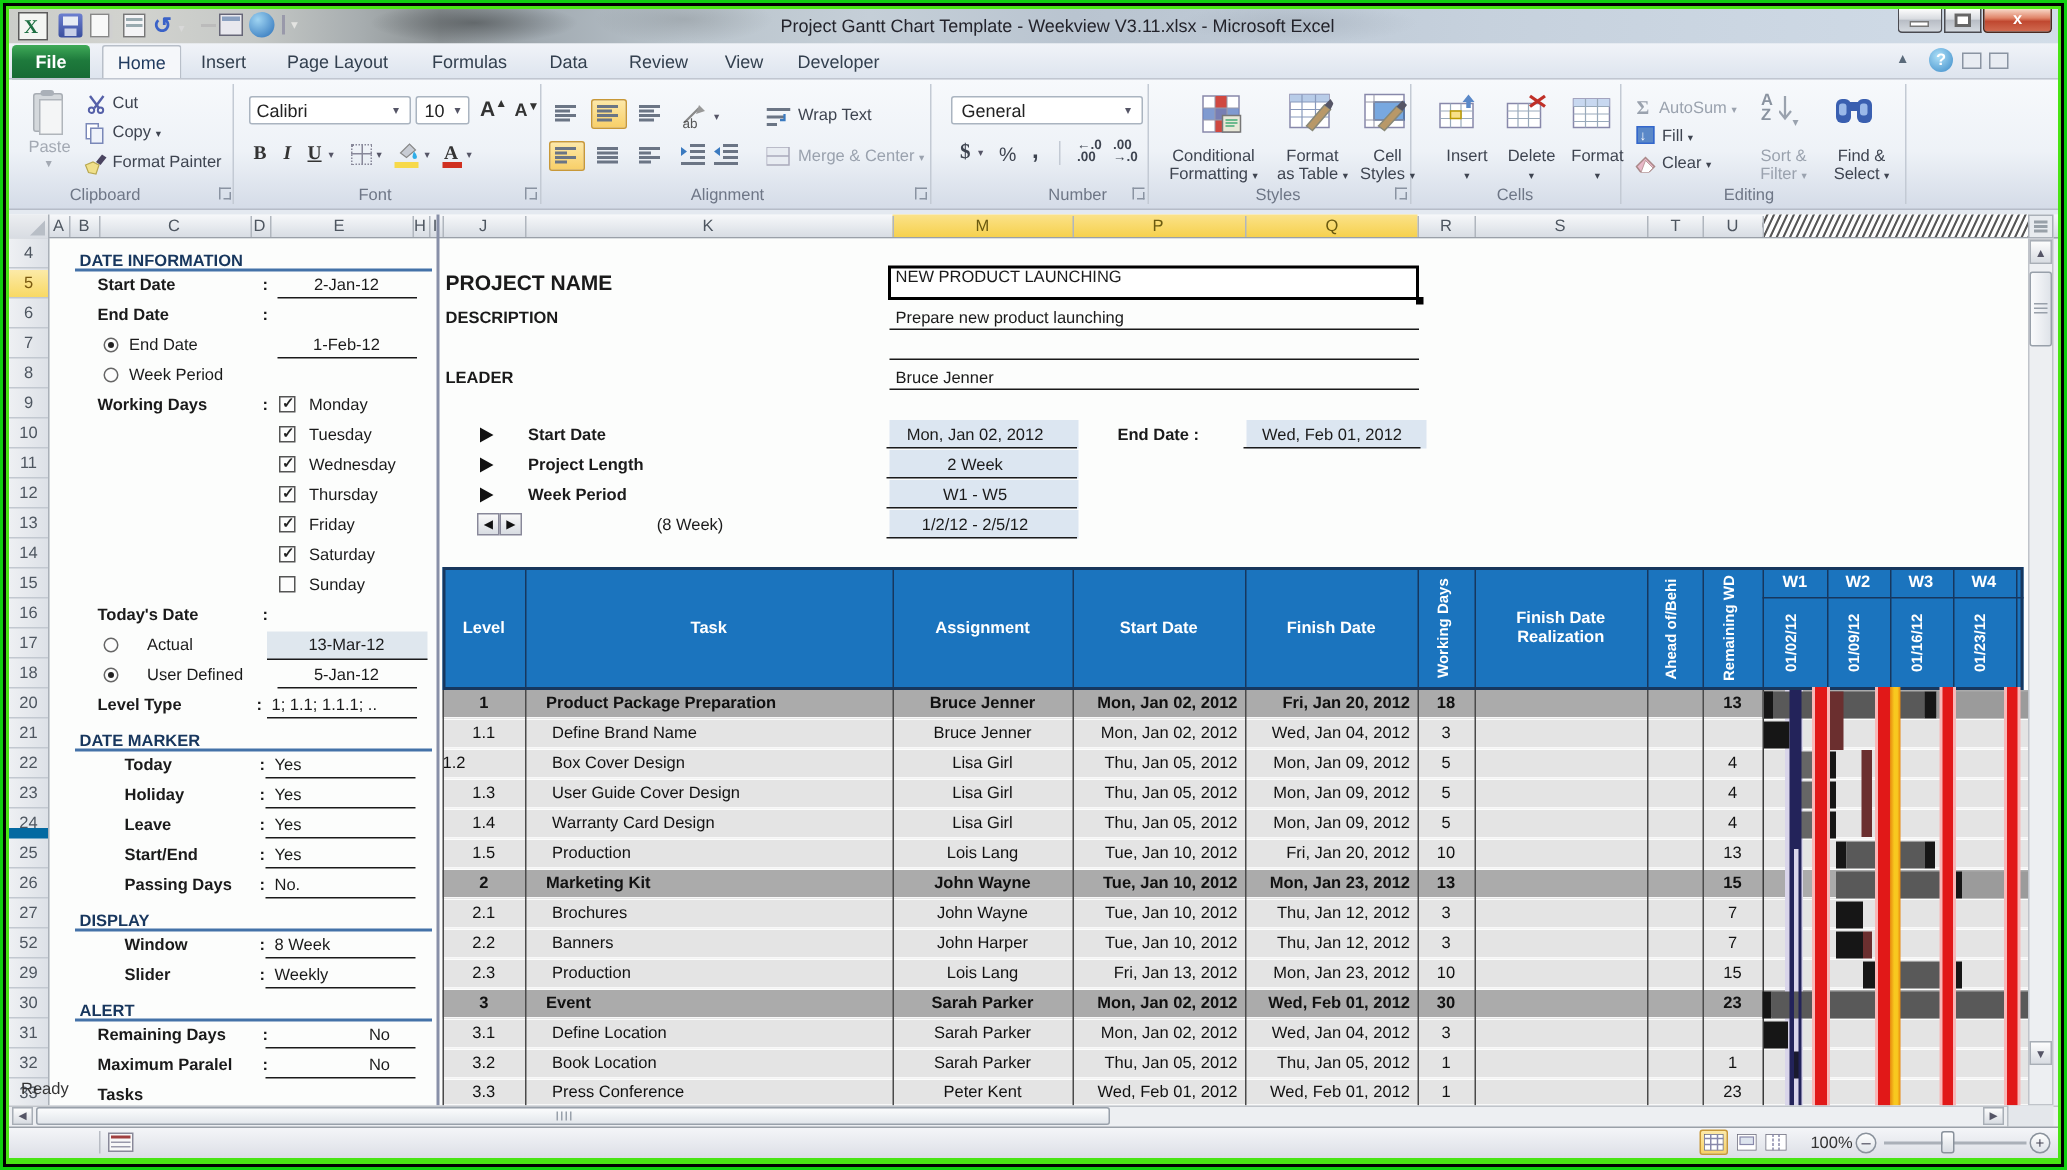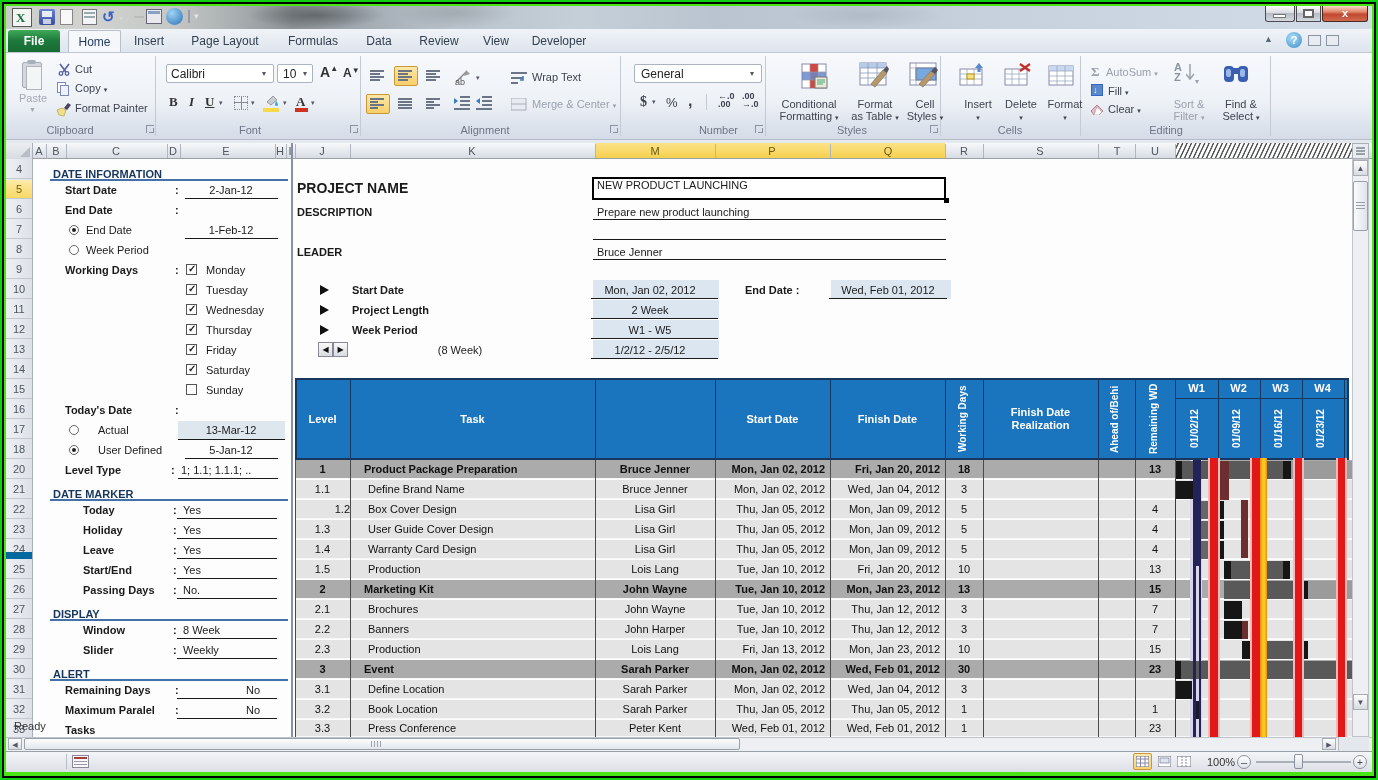--- a/index.html
+++ b/index.html
@@ -11,20 +11,21 @@
 .ul{position:absolute;height:1px;background:#1a1a1a}
 </style></head><body>
 <div id="f1"></div>
 <div id="f2"></div>
 <div id="app">
 
 <div class="ab" style="left:0;top:0;width:1366px;height:23px;background:linear-gradient(to right,#cbcdc9 0%,#d2d3cf 6%,#c5c8c6 12%,#a8aeb0 17%,#8b9194 21%,#a2abb2 26%,#bac4cc 33%,#c5cfd8 42%,#b9c4d0 52%,#bfcad6 62%,#c6d1dd 72%,#cad5e1 82%,#ced9e5 92%,#d2dde8 100%)"></div>
 <div class="ab" style="left:240px;top:0;width:140px;height:23px;background:radial-gradient(ellipse at 50% 40%,rgba(60,64,66,.55),rgba(0,0,0,0) 70%)"></div>
     <div class="ab" style="left:390px;top:0;width:120px;height:23px;background:radial-gradient(ellipse at 50% 30%,rgba(120,126,130,.35),rgba(0,0,0,0) 70%)"></div>
     <div class="ab" style="left:780px;top:0;width:160px;height:23px;background:radial-gradient(ellipse at 50% 40%,rgba(130,140,150,.25),rgba(0,0,0,0) 70%)"></div>
+<div class="ab" style="left:499px;top:4px;width:400px;height:15px;color:#23232b;font-size:12px;text-align:center;white-space:nowrap">Project Gantt Chart Template - Weekview V3.11.xlsx  -  Microsoft Excel</div>
 <div class="ab" style="left:6px;top:2px;width:20px;height:19px;background:#f3f5f2;border:1px solid #5a5a5a"></div>
 <div class="ab" style="left:10px;top:4px;width:14px;height:14px;color:#1d6f42;font-weight:bold;font-size:13px;font-family:'Liberation Serif',serif">X</div>
 <div class="ab" style="left:33px;top:3px;width:16px;height:16px;background:linear-gradient(#6d7fd0,#3a4f9e);border-radius:2px"></div>
 <div class="ab" style="left:36px;top:5px;width:10px;height:6px;background:#e8ecf4"></div>
 <div class="ab" style="left:37px;top:13px;width:8px;height:5px;background:#c8d0e8"></div>
 <div class="ab" style="left:54px;top:3px;width:13px;height:16px;background:#f8f8f8;border:1px solid #888;box-shadow:2px 1px 0 #d0d0d0"></div>
 <div class="ab" style="left:76px;top:3px;width:15px;height:16px;background:#f4f4f6;border:1px solid #777"></div>
 <div class="ab" style="left:78px;top:6px;width:11px;height:2px;background:#99aab0"></div>
 <div class="ab" style="left:78px;top:10px;width:11px;height:2px;background:#99aab0"></div>
 <div class="ab" style="left:96px;top:2px;width:18px;height:17px;color:#3a62c8;font-size:15px;font-weight:bold">↺</div>
@@ -335,21 +336,21 @@
     <div class="ab" style="left:0;top:414px;width:26px;height:19px;color:#4e5660;font-size:11px;text-align:center;line-height:19px;border-bottom:1px solid #c2c8d0">17</div>
     <div class="ab" style="left:0;top:434px;width:26px;height:19px;color:#4e5660;font-size:11px;text-align:center;line-height:19px;border-bottom:1px solid #c2c8d0">18</div>
     <div class="ab" style="left:0;top:454px;width:26px;height:19px;color:#4e5660;font-size:11px;text-align:center;line-height:19px;border-bottom:1px solid #c2c8d0">20</div>
     <div class="ab" style="left:0;top:474px;width:26px;height:19px;color:#4e5660;font-size:11px;text-align:center;line-height:19px;border-bottom:1px solid #c2c8d0">21</div>
     <div class="ab" style="left:0;top:494px;width:26px;height:19px;color:#4e5660;font-size:11px;text-align:center;line-height:19px;border-bottom:1px solid #c2c8d0">22</div>
     <div class="ab" style="left:0;top:514px;width:26px;height:19px;color:#4e5660;font-size:11px;text-align:center;line-height:19px;border-bottom:1px solid #c2c8d0">23</div>
     <div class="ab" style="left:0;top:534px;width:26px;height:19px;color:#4e5660;font-size:11px;text-align:center;line-height:19px;border-bottom:7px solid #0369a1">24</div>
     <div class="ab" style="left:0;top:554px;width:26px;height:19px;color:#4e5660;font-size:11px;text-align:center;line-height:19px;border-bottom:1px solid #c2c8d0">25</div>
     <div class="ab" style="left:0;top:574px;width:26px;height:19px;color:#4e5660;font-size:11px;text-align:center;line-height:19px;border-bottom:1px solid #c2c8d0">26</div>
     <div class="ab" style="left:0;top:594px;width:26px;height:19px;color:#4e5660;font-size:11px;text-align:center;line-height:19px;border-bottom:1px solid #c2c8d0">27</div>
-    <div class="ab" style="left:0;top:614px;width:26px;height:19px;color:#4e5660;font-size:11px;text-align:center;line-height:19px;border-bottom:1px solid #c2c8d0">28</div>
+    <div class="ab" style="left:0;top:614px;width:26px;height:19px;color:#4e5660;font-size:11px;text-align:center;line-height:19px;border-bottom:1px solid #c2c8d0">52</div>
     <div class="ab" style="left:0;top:634px;width:26px;height:19px;color:#4e5660;font-size:11px;text-align:center;line-height:19px;border-bottom:1px solid #c2c8d0">29</div>
     <div class="ab" style="left:0;top:654px;width:26px;height:19px;color:#4e5660;font-size:11px;text-align:center;line-height:19px;border-bottom:1px solid #c2c8d0">30</div>
     <div class="ab" style="left:0;top:674px;width:26px;height:19px;color:#4e5660;font-size:11px;text-align:center;line-height:19px;border-bottom:1px solid #c2c8d0">31</div>
     <div class="ab" style="left:0;top:694px;width:26px;height:19px;color:#4e5660;font-size:11px;text-align:center;line-height:19px;border-bottom:1px solid #c2c8d0">32</div>
     <div class="ab" style="left:0;top:714px;width:26px;height:19px;color:#4e5660;font-size:11px;text-align:center;line-height:19px;border-bottom:1px solid #c2c8d0">33</div>
     <div class="ab" style="left:285px;top:137px;width:2px;height:594px;background:#8890a8"></div>
     <div class="ab" style="left:47px;top:158px;height:20px;line-height:20px;font-size:11px;font-weight:bold;color:#17365d;text-align:left;white-space:nowrap">DATE INFORMATION</div>
     <div class="ab" style="left:44px;top:173px;width:238px;height:2px;background:#4472a8"></div>
     <div class="ab" style="left:59px;top:174px;height:20px;line-height:20px;font-size:11px;font-weight:bold;color:#1a1a1a;text-align:left;white-space:nowrap">Start Date</div>
     <div class="ab" style="left:169px;top:174px;height:20px;line-height:20px;font-size:11px;font-weight:bold;color:#1a1a1a;text-align:left;white-space:nowrap">:</div>
@@ -499,20 +500,21 @@
     <div class="ab" style="left:1092px;top:372px;width:1px;height:82px;background:#17375e"></div>
     <div class="ab" style="left:1129px;top:372px;width:1px;height:82px;background:#17375e"></div>
     <div class="ab" style="left:1169px;top:372px;width:1px;height:82px;background:#17375e"></div>
     <div class="ab" style="left:1212px;top:372px;width:1px;height:82px;background:#17375e"></div>
     <div class="ab" style="left:1254px;top:372px;width:1px;height:82px;background:#17375e"></div>
     <div class="ab" style="left:1296px;top:372px;width:1px;height:82px;background:#17375e"></div>
     <div class="ab" style="left:1338px;top:372px;width:1px;height:82px;background:#17375e"></div>
     <div class="ab" style="left:1169px;top:392px;width:174px;height:1px;background:#17375e"></div>
     <div class="ab" style="left:344px;top:372px;width:245px;height:82px;display:flex;align-items:center;justify-content:center;color:#fff;font-size:11px;font-weight:bold;text-align:center;line-height:13px">Task</div>
     <div class="ab" style="left:289px;top:372px;width:55px;height:82px;display:flex;align-items:center;justify-content:center;color:#fff;font-size:11px;font-weight:bold;text-align:center;line-height:13px">Level</div>
+    <div class="ab" style="left:589px;top:372px;width:120px;height:82px;display:flex;align-items:center;justify-content:center;color:#fff;font-size:11px;font-weight:bold;text-align:center;line-height:13px">Assignment</div>
     <div class="ab" style="left:709px;top:372px;width:115px;height:82px;display:flex;align-items:center;justify-content:center;color:#fff;font-size:11px;font-weight:bold;text-align:center;line-height:13px">Start Date</div>
     <div class="ab" style="left:824px;top:372px;width:115px;height:82px;display:flex;align-items:center;justify-content:center;color:#fff;font-size:11px;font-weight:bold;text-align:center;line-height:13px">Finish Date</div>
     <div class="ab" style="left:977px;top:372px;width:115px;height:82px;display:flex;align-items:center;justify-content:center;color:#fff;font-size:11px;font-weight:bold;text-align:center;line-height:13px">Finish Date<br>Realization</div>
     <div class="ab vt" style="left:951px;top:372px;width:13px;height:82px;color:#fff;font-size:10px;font-weight:bold;text-align:center;line-height:12px">Working Days</div>
     <div class="ab vt" style="left:1103px;top:372px;width:13px;height:82px;color:#fff;font-size:10px;font-weight:bold;text-align:center;line-height:12px">Ahead of/Behi</div>
     <div class="ab vt" style="left:1142px;top:372px;width:13px;height:82px;color:#fff;font-size:10px;font-weight:bold;text-align:center;line-height:12px">Remaining WD</div>
     <div class="ab" style="left:1169px;top:372px;width:43px;height:20px;display:flex;align-items:center;justify-content:center;color:#fff;font-size:11px;font-weight:bold;text-align:center;line-height:13px">W1</div>
     <div class="ab vt" style="left:1183px;top:394px;width:13px;height:58px;color:#fff;font-size:10px;font-weight:bold;text-align:center;line-height:12px">01/02/12</div>
     <div class="ab" style="left:1211px;top:372px;width:43px;height:20px;display:flex;align-items:center;justify-content:center;color:#fff;font-size:11px;font-weight:bold;line-height:13px">W2</div>
     <div class="ab vt" style="left:1225px;top:394px;width:13px;height:58px;color:#fff;font-size:10px;font-weight:bold;text-align:center;line-height:12px">01/09/12</div>
@@ -530,21 +532,21 @@
     <div style="position:absolute;top:454px;height:19px;line-height:19px;font-size:11px;font-weight:bold;color:#111;white-space:nowrap;overflow:hidden;left:1129px;width:40px;text-align:center">13</div>
     <div class="ab" style="left:289px;top:474px;width:1057px;height:19px;background:#e4e4e4;border-bottom:1px solid #f8f8f8"></div>
     <div style="position:absolute;top:474px;height:19px;line-height:19px;font-size:11px;color:#111;white-space:nowrap;overflow:hidden;left:289px;width:55px;text-align:center">1.1</div>
     <div style="position:absolute;top:474px;height:19px;line-height:19px;font-size:11px;color:#111;white-space:nowrap;overflow:hidden;left:362px;width:221px;text-align:left">Define Brand Name</div>
     <div style="position:absolute;top:474px;height:19px;line-height:19px;font-size:11px;color:#111;white-space:nowrap;overflow:hidden;left:589px;width:120px;text-align:center">Bruce Jenner</div>
     <div style="position:absolute;top:474px;height:19px;line-height:19px;font-size:11px;color:#111;white-space:nowrap;overflow:hidden;left:709px;width:110px;text-align:right">Mon, Jan 02, 2012</div>
     <div style="position:absolute;top:474px;height:19px;line-height:19px;font-size:11px;color:#111;white-space:nowrap;overflow:hidden;left:824px;width:110px;text-align:right">Wed, Jan 04, 2012</div>
     <div style="position:absolute;top:474px;height:19px;line-height:19px;font-size:11px;color:#111;white-space:nowrap;overflow:hidden;left:939px;width:38px;text-align:center">3</div>
     <div style="position:absolute;top:474px;height:19px;line-height:19px;font-size:11px;color:#111;white-space:nowrap;overflow:hidden;left:1129px;width:40px;text-align:center"></div>
     <div class="ab" style="left:289px;top:494px;width:1057px;height:19px;background:#e4e4e4;border-bottom:1px solid #f8f8f8"></div>
-    <div style="position:absolute;top:494px;height:31px;line-height:19px;font-size:11px;color:#111;white-space:nowrap;overflow:hidden;left:289px;width:55px;text-align:right">1.2</div>
+    <div style="position:absolute;top:494px;height:31px;line-height:19px;font-size:11px;color:#111;white-space:nowrap;overflow:hidden;left:289px;width:55px;text-align:left">1.2</div>
     <div style="position:absolute;top:494px;height:19px;line-height:19px;font-size:11px;color:#111;white-space:nowrap;overflow:hidden;left:362px;width:221px;text-align:left">Box Cover Design</div>
     <div style="position:absolute;top:494px;height:19px;line-height:19px;font-size:11px;color:#111;white-space:nowrap;overflow:hidden;left:589px;width:120px;text-align:center">Lisa Girl</div>
     <div style="position:absolute;top:494px;height:19px;line-height:19px;font-size:11px;color:#111;white-space:nowrap;overflow:hidden;left:709px;width:110px;text-align:right">Thu, Jan 05, 2012</div>
     <div style="position:absolute;top:494px;height:19px;line-height:19px;font-size:11px;color:#111;white-space:nowrap;overflow:hidden;left:824px;width:110px;text-align:right">Mon, Jan 09, 2012</div>
     <div style="position:absolute;top:494px;height:19px;line-height:19px;font-size:11px;color:#111;white-space:nowrap;overflow:hidden;left:939px;width:38px;text-align:center">5</div>
     <div style="position:absolute;top:494px;height:19px;line-height:19px;font-size:11px;color:#111;white-space:nowrap;overflow:hidden;left:1129px;width:40px;text-align:center">4</div>
     <div class="ab" style="left:289px;top:514px;width:1057px;height:19px;background:#e4e4e4;border-bottom:1px solid #f8f8f8"></div>
     <div style="position:absolute;top:514px;height:19px;line-height:19px;font-size:11px;color:#111;white-space:nowrap;overflow:hidden;left:289px;width:55px;text-align:center">1.3</div>
     <div style="position:absolute;top:514px;height:19px;line-height:19px;font-size:11px;color:#111;white-space:nowrap;overflow:hidden;left:362px;width:221px;text-align:left">User Guide Cover Design</div>
     <div style="position:absolute;top:514px;height:19px;line-height:19px;font-size:11px;color:#111;white-space:nowrap;overflow:hidden;left:589px;width:120px;text-align:center">Lisa Girl</div>

